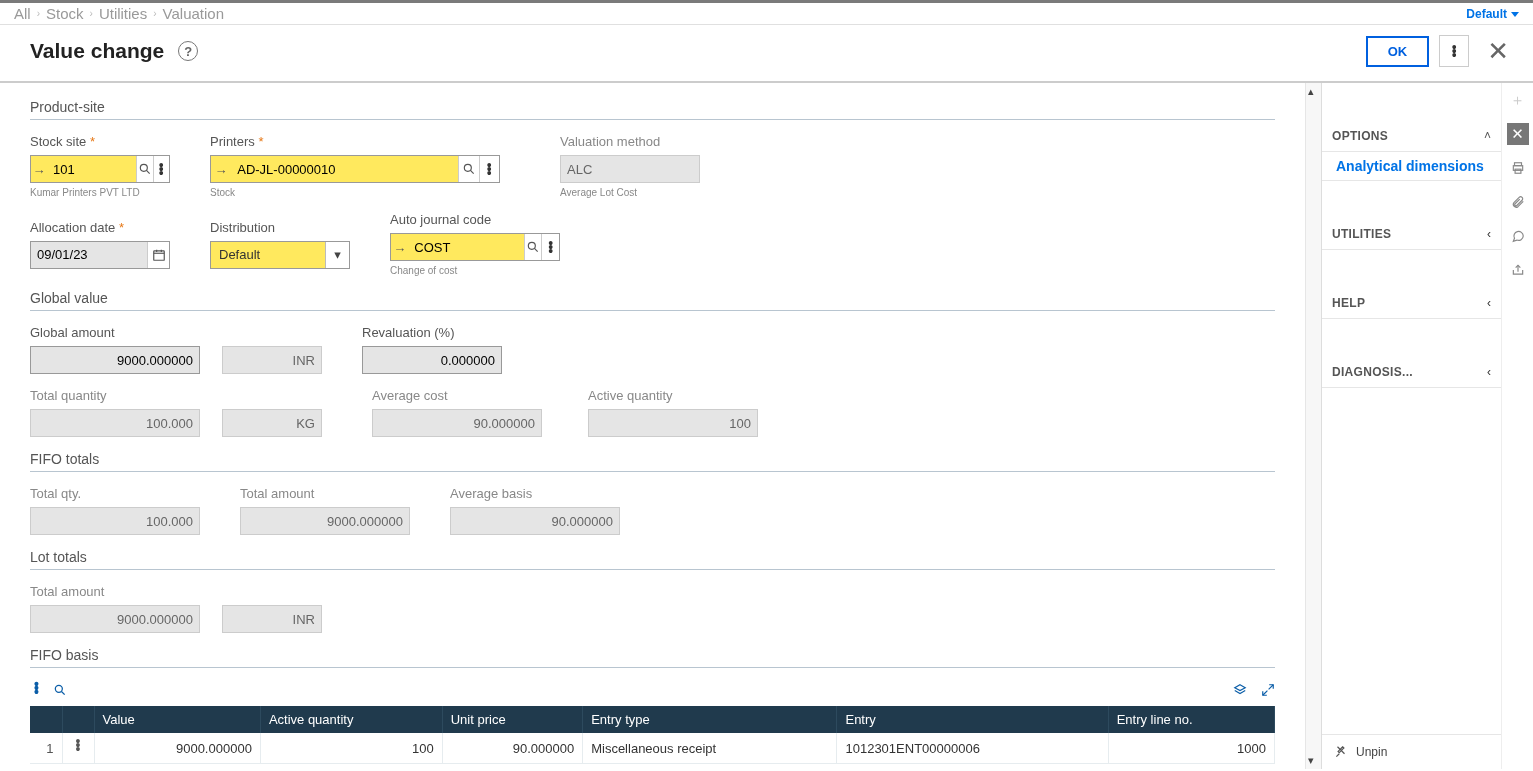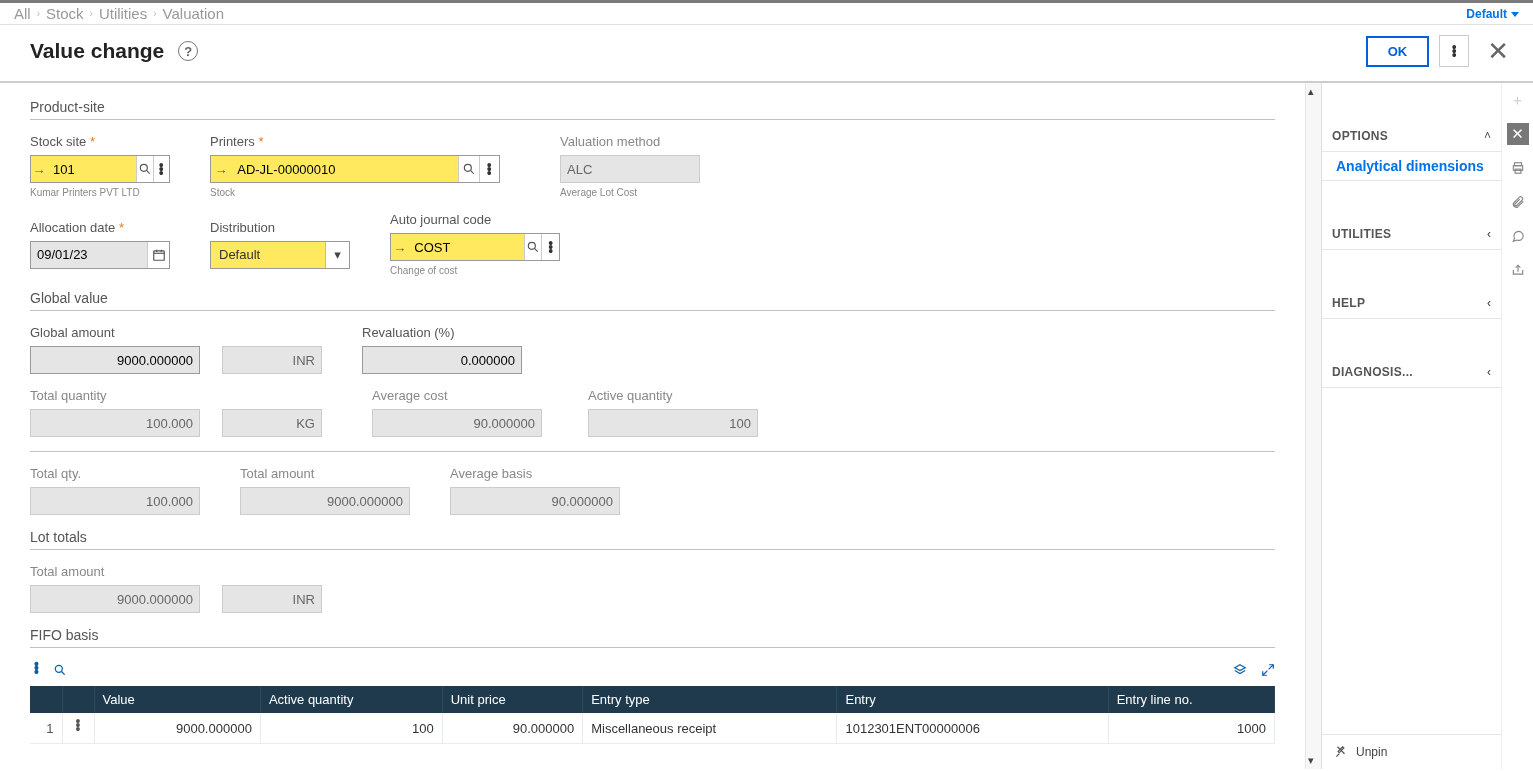--- a/index.html
+++ b/index.html
@@ -212,21 +212,21 @@
               <input style="text-align: right;" value="9000.000000">
             </div>
           <div class="inp-wrap disabled" style="width:100px;">
               <input readonly="" value="INR" style="">
             </div>
         </div>
       </div>
 
       <div class="field input-right" style="margin-left:0;">
         <label>Revaluation (%)</label>
-        <div class="inp-wrap" style="width:160px;">
+        <div class="inp-wrap" style="width:140px;">
             <input style="text-align: right;" value="0.000000">
           </div>
       </div>
     </div>
 
     <div class="field-row">
       <div class="field ro input-right">
         <label>Total quantity</label>
         <div style="display:flex; gap:22px;">
           <div class="inp-wrap disabled" style="width:170px;">
@@ -244,20 +244,21 @@
           </div>
       </div>
       <div class="field ro input-right" style="margin-left:6px;">
         <label>Active quantity</label>
         <div class="inp-wrap disabled" style="width:170px;">
             <input readonly="" style="text-align: right;" value="100">
           </div>
       </div>
     </div>
 
+    <div class="section-title">FIFO totals</div>
     <hr class="section-rule">
     <div class="field-row">
       <div class="field ro input-right">
         <label>Total qty.</label>
         <div class="inp-wrap disabled" style="width:170px;">
             <input readonly="" style="text-align: right;" value="100.000">
           </div>
       </div>
       <div class="field ro input-right">
         <label>Total amount</label>

